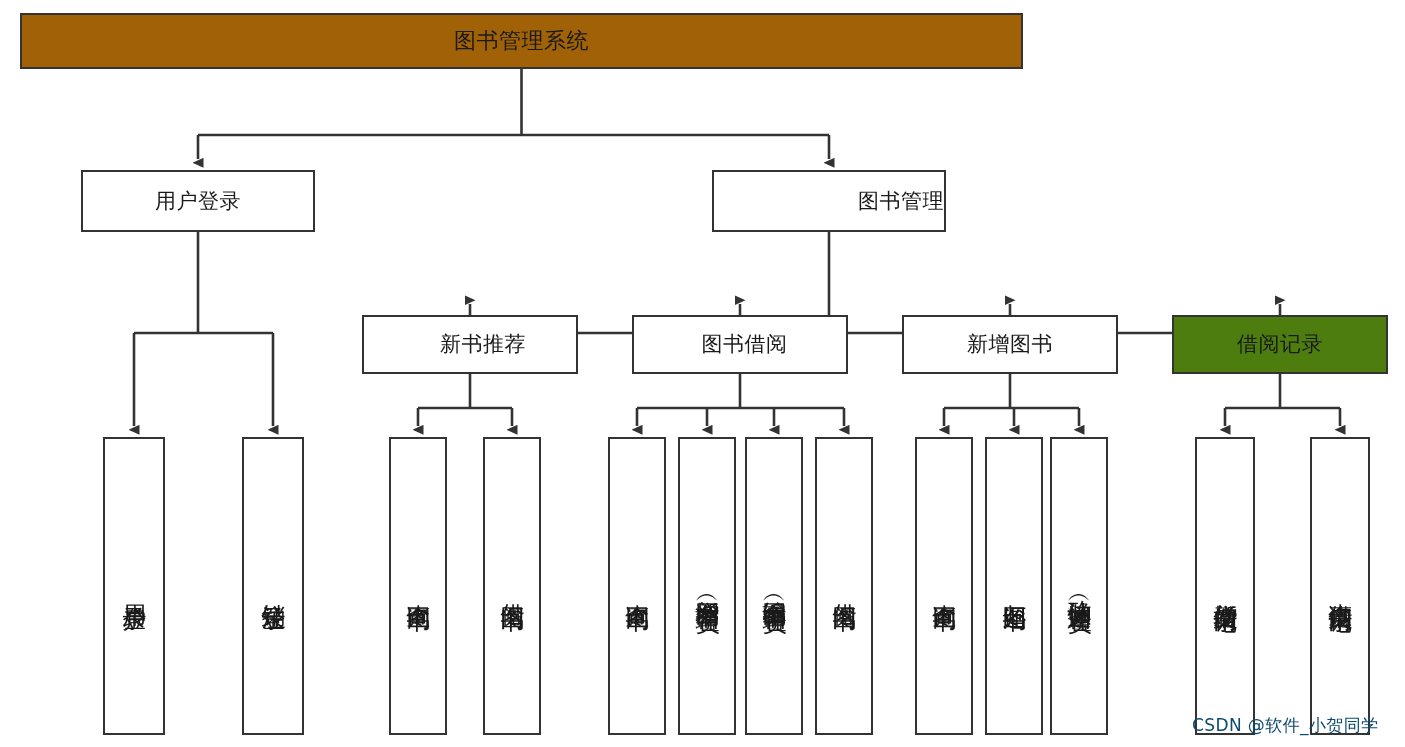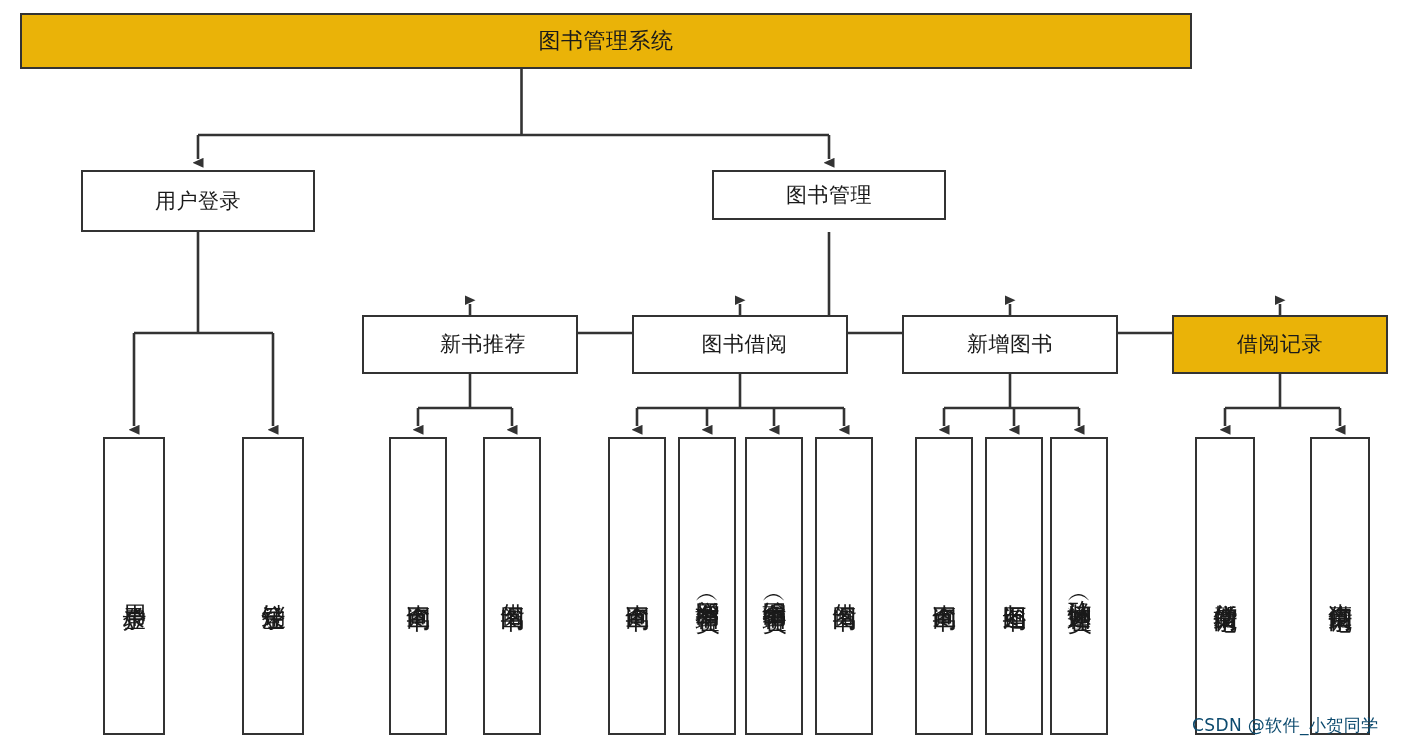--- a/index.html
+++ b/index.html
@@ -114,39 +114,39 @@
         <path d="M944,408 L944,426" marker-end="url(#arrow)"></path>
         <path d="M1014,408 L1014,426" marker-end="url(#arrow)"></path>
         <path d="M1079,408 L1079,426" marker-end="url(#arrow)"></path>
         <path d="M1280,374 L1280,408"></path>
         <path d="M1225,408 L1340,408"></path>
         <path d="M1225,408 L1225,426" marker-end="url(#arrow)"></path>
         <path d="M1340,408 L1340,426" marker-end="url(#arrow)"></path>
       </g>
   </svg>
   <div id="nodes">
-      <div class="node horiz root" style="left: 20px; top: 13px; width: 1172px; height: 56px; border-color: rgb(51, 51, 51); background: #eab308;">
+      <div class="node horiz root" style="left: 20px; top: 13px; width: 1003px; height: 56px; border-color: rgb(51, 51, 51); background: #a16207;">
         <span class="node-label">图书管理系统</span>
       </div>
       <div class="node horiz" style="left: 81px; top: 170px; width: 234px; height: 62px; border-color: rgb(51, 51, 51); background: rgb(255, 255, 255);">
         <span class="node-label">用户登录</span>
       </div>
-      <div class="node horiz" style="left: 712px; top: 170px; width: 234px; height: 50px; border-color: rgb(51, 51, 51); background: rgb(255, 255, 255);">
+      <div class="node horiz" style="left: 712px; top: 170px; width: 234px; height: 62px; border-color: rgb(51, 51, 51); background: rgb(255, 255, 255); justify-content: flex-end;">
         <span class="node-label">图书管理</span>
       </div>
       <div class="node horiz" style="left: 362px; top: 315px; width: 216px; height: 59px; border-color: rgb(51, 51, 51); background: rgb(255, 255, 255); padding-left: 26px;">
         <span class="node-label">新书推荐</span>
       </div>
       <div class="node horiz" style="left: 632px; top: 315px; width: 216px; height: 59px; border-color: rgb(51, 51, 51); background: rgb(255, 255, 255); padding-left: 9px;">
         <span class="node-label">图书借阅</span>
       </div>
       <div class="node horiz" style="left: 902px; top: 315px; width: 216px; height: 59px; border-color: rgb(51, 51, 51); background: rgb(255, 255, 255);">
         <span class="node-label">新增图书</span>
       </div>
-      <div class="node horiz" style="left: 1172px; top: 315px; width: 216px; height: 59px; border-color: rgb(51, 51, 51); background: #eab308;">
+      <div class="node horiz" style="left: 1172px; top: 315px; width: 216px; height: 59px; border-color: rgb(51, 51, 51); background: #4d7c0f;">
         <span class="node-label">借阅记录</span>
       </div>
       <div class="node vert" style="left: 103px; top: 437px; width: 62px; height: 298px; border-color: rgb(51, 51, 51); background: rgb(255, 255, 255);">
         <span class="node-label">用户登录</span>
       </div>
       <div class="node vert" style="left: 242px; top: 437px; width: 62px; height: 298px; border-color: rgb(51, 51, 51); background: rgb(255, 255, 255);">
         <span class="node-label">注销登录</span>
       </div>
       <div class="node vert" style="left: 389px; top: 437px; width: 58px; height: 298px; border-color: rgb(51, 51, 51); background: rgb(255, 255, 255);">
         <span class="node-label">查询图书</span>

